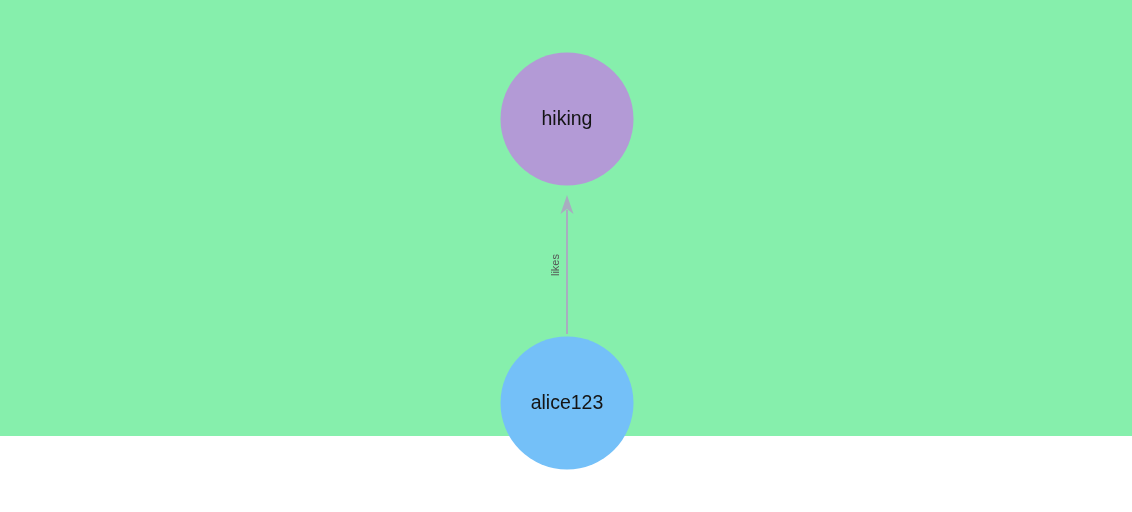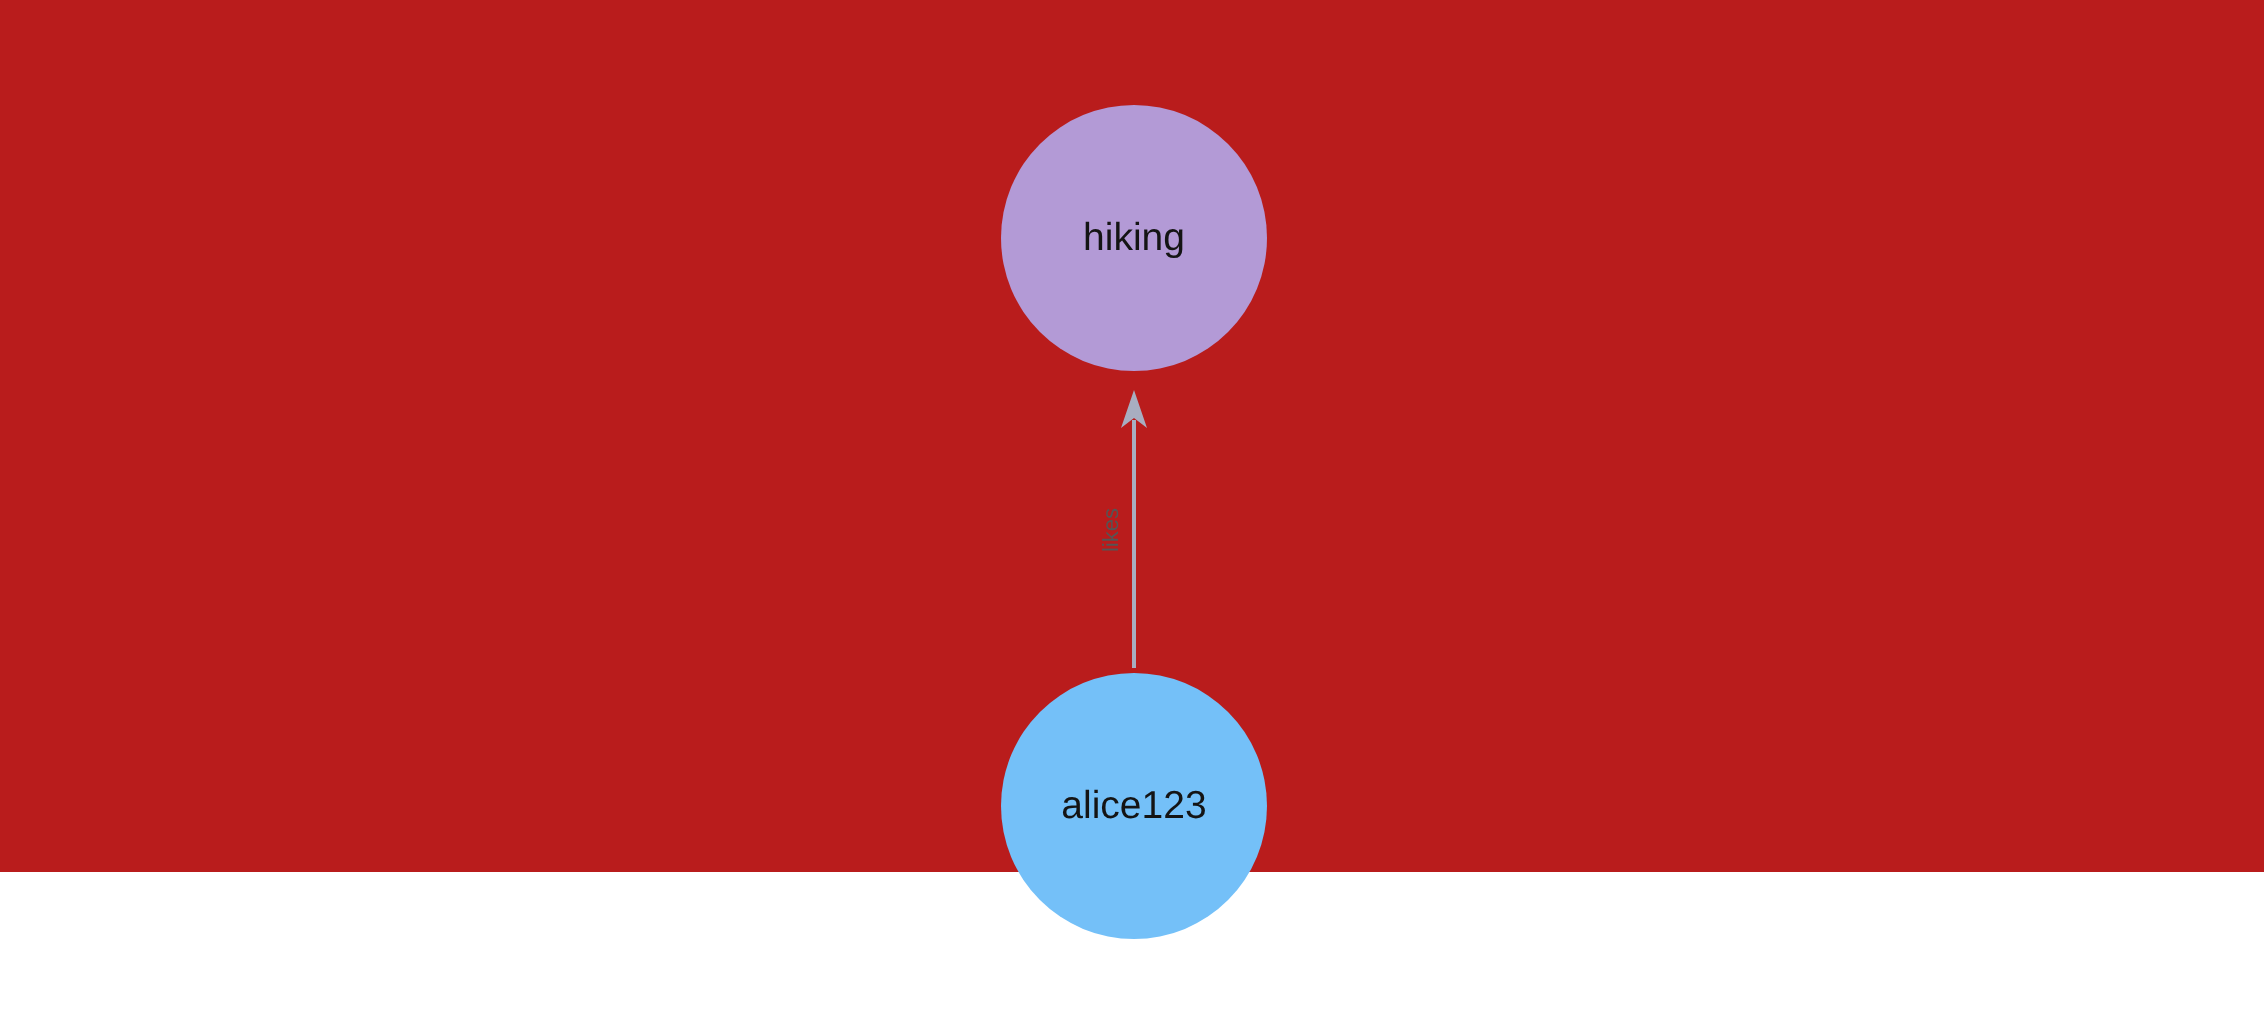--- a/index.html
+++ b/index.html
@@ -42,21 +42,21 @@
     font-family: "Liberation Sans", sans-serif;
     font-size: 11px;
     fill: #555555;
     text-anchor: middle;
     dominant-baseline: middle;
   }
 </style>
 </head>
 <body style="width: 1132px; height: 512px;">
 
-<div id="graph-canvas" style="width: 1132px; height: 436px; background: #b91c1c;">
+<div id="graph-canvas" style="width: 1132px; height: 436px; background: #86efac;">
   <svg id="graph-svg" viewBox="0 0 1132 512" xmlns="http://www.w3.org/2000/svg" style="width: 1132px; height: 512px;">
 
     <g class="edge-group">
       <line class="edge-line" x1="567" y1="334" x2="567" y2="210" stroke="#a8adc0" stroke-width="2"></line>
       <polygon class="edge-arrowhead" points="567,195 560.5,214 567,209 573.5,214" fill="#a8adc0"></polygon>
       <text class="edge-label" x="556" y="265" fill="#555555" font-size="11" transform="rotate(-90 556 265)">likes</text>
     </g>
 
     <g class="node-group">
       <circle class="node-circle" cx="567" cy="119" r="66.5" fill="#b39ad6"></circle>

